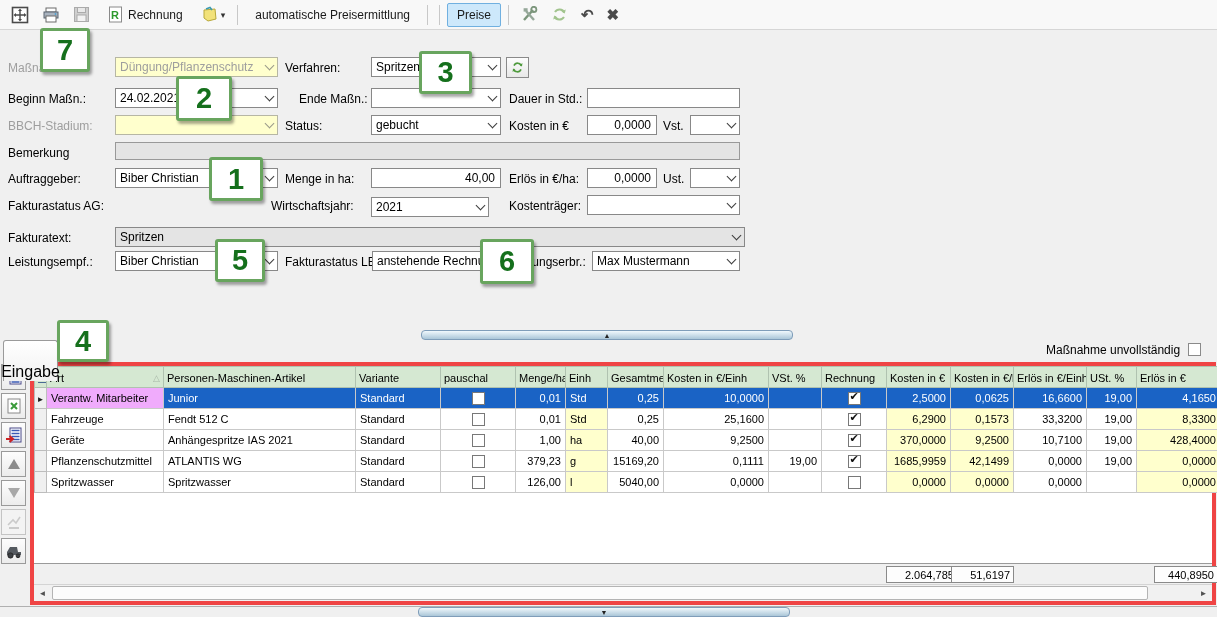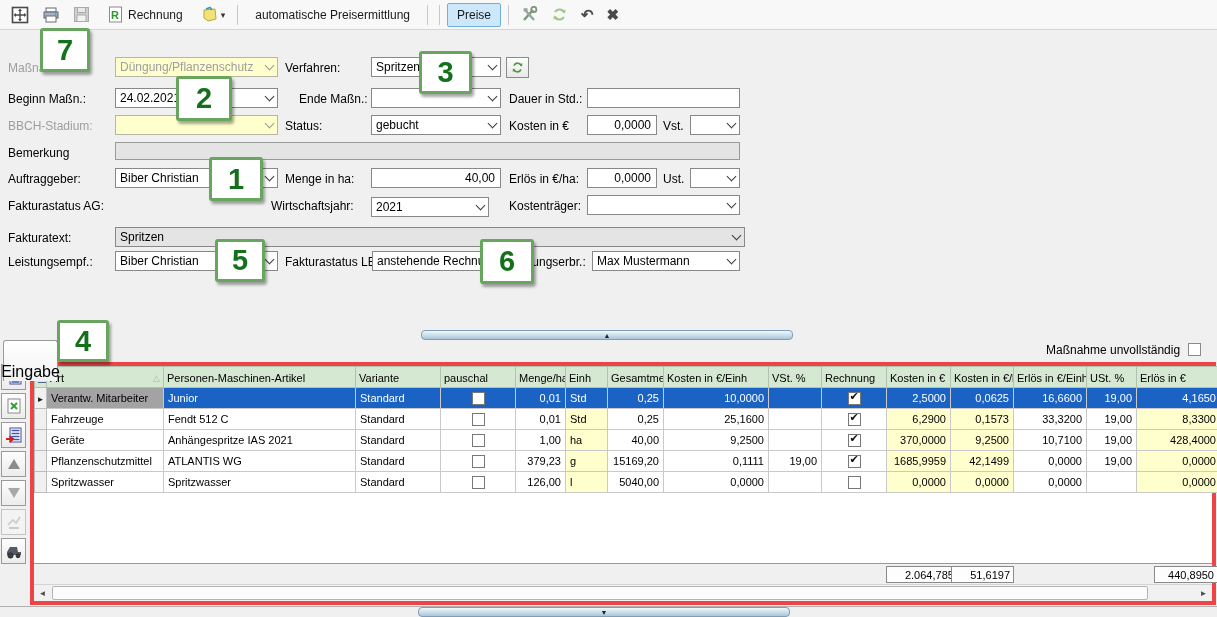--- a/index.html
+++ b/index.html
@@ -57,21 +57,21 @@
   table.tbl { border-collapse:collapse; table-layout:fixed; width:1184px; font-size:11px; }
   .tbl th { background:#d5e8d2; border:1px solid #b0c2b0; font-weight:normal; text-align:left;
             padding:3px 3px 2px 3px; height:21px; overflow:hidden; white-space:nowrap; position:relative; }
   .tbl td { border:1px solid #c9c9c9; padding:2px 4px; height:21px; overflow:hidden; white-space:nowrap; background:#fff; }
   .tbl td.num { text-align:right; }
   .tbl td.yellow { background:#ffffcd; }
   .tbl td.center { text-align:center; }
   .tbl td.ind { background:#f0f0f0; border-color:#bdbdbd; padding:0; text-align:center; }
   .tbl tr.selected td { background:#1a63c5; color:#fff; }
   .tbl tr.selected td.ind { background:#f0f0f0; color:#000; }
-  .tbl tr.selected td.art { background:#a3a3a3; color:#000; }
+  .tbl tr.selected td.art { background:#f0abfc; color:#000; }
   .sort { float:right; color:#a8b8a8; font-size:9px; margin-top:1px; }
   .hdr-menu-icon { width:10px; height:9px; margin:2px auto 0;
       background:repeating-linear-gradient(to bottom,#4a6a94 0 1px,transparent 1px 4px); }
   .rowptr { font-size:8px; color:#1a1a1a; }
   .cb { width:13px; height:13px; background:#fff; border:1px solid #787878; display:inline-block; position:relative; vertical-align:middle; }
   .cb.checked::after { content:"\2714"; position:absolute; left:1px; top:-3px; font-size:11px; color:#111; }
   .filler { flex:1; background:#fff; }
   .totals { position:relative; height:21px; background:#f0f0f0; border-top:1px solid #9a9a9a; }
   .tot-box { position:absolute; top:2px; height:17px; background:#fdfdfd; border:1px solid #8a8a8a;
              font-size:11px; display:flex; align-items:center; justify-content:flex-end; padding-right:3px; }

